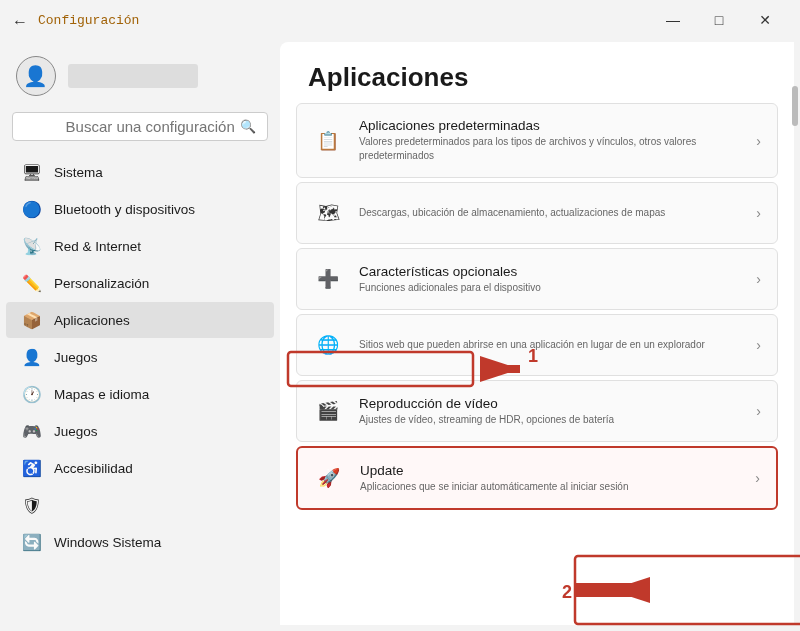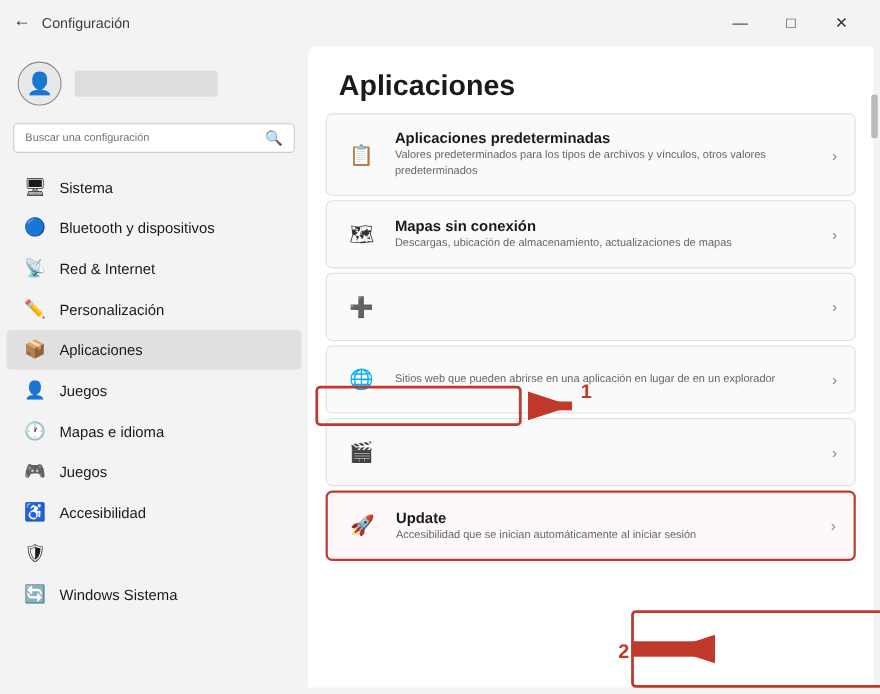--- a/index.html
+++ b/index.html
@@ -95,23 +95,24 @@
       background: white;
       border: 1px solid #ccc;
       border-radius: 4px;
       padding: 5px 10px;
       gap: 6px;
     }
     .search-input {
       border: none;
       outline: none;
       background: transparent;
-      font-size: 10px;
+      font-size: 15px;
       color: #555;
       flex: 1;
+      text-align: right;
     }
     .search-icon-box {
       color: #555;
       font-size: 13px;
     }
 
     .nav-item {
       display: flex;
       align-items: center;
       gap: 12px;
@@ -186,21 +187,21 @@
       display: flex;
       align-items: center;
       justify-content: center;
       font-size: 18px;
       color: #333;
       flex-shrink: 0;
     }
     .settings-item-text {}
     .settings-item-title {
       font-size: 13.5px;
-      font-weight: 700;
+      font-weight: 400;
       color: #1a1a1a;
       margin-bottom: 2px;
     }
     .settings-item-desc {
       font-size: 10px;
       color: #666;
       line-height: 1.4;
       max-width: 380px;
     }
     .settings-item-chevron {
@@ -234,21 +235,21 @@
       pointer-events: none;
       z-index: 10;
     }
   </style>
 </head>
 <body>
 
 <div class="title-bar">
   <div class="title-bar-left">
     <span style="cursor:pointer; font-size:16px; color:#333;">←</span>
-    <span style="font-size:13px; color:#404040;">Configuración</span>
+    <span style="font-size:13px; color:#a16207;font-family:Liberation Mono, monospace;">Configuración</span>
   </div>
   <div class="title-bar-controls">
     <button class="title-bar-btn">—</button>
     <button class="title-bar-btn">□</button>
     <button class="title-bar-btn close">✕</button>
   </div>
 </div>
 
 <div class="app-container">
 
@@ -321,53 +322,60 @@
                 <div class="settings-item-title">Aplicaciones predeterminadas</div>
                 <div class="settings-item-desc">Valores predeterminados para los tipos de archivos y vínculos, otros valores predeterminados</div>
               </div>
             </div>
             <div class="settings-item-chevron">›</div>
           </div>
           <div class="settings-item">
             <div class="settings-item-left">
               <div class="settings-item-icon">🗺</div>
               <div class="settings-item-text">
-                <div class="settings-item-title">Mapas sin conexión</div>
                 <div class="settings-item-desc">Descargas, ubicación de almacenamiento, actualizaciones de mapas</div>
               </div>
             </div>
             <div class="settings-item-chevron">›</div>
           </div>
           <div class="settings-item">
             <div class="settings-item-left">
               <div class="settings-item-icon">➕</div>
+              <div class="settings-item-text">
+                <div class="settings-item-title">Características opcionales</div>
+                <div class="settings-item-desc">Funciones adicionales para el dispositivo</div>
+              </div>
             </div>
             <div class="settings-item-chevron">›</div>
           </div>
           <div class="settings-item">
             <div class="settings-item-left">
               <div class="settings-item-icon">🌐</div>
               <div class="settings-item-text">
                 <div class="settings-item-desc">Sitios web que pueden abrirse en una aplicación en lugar de en un explorador</div>
               </div>
             </div>
             <div class="settings-item-chevron">›</div>
           </div>
           <div class="settings-item">
             <div class="settings-item-left">
               <div class="settings-item-icon">🎬</div>
+              <div class="settings-item-text">
+                <div class="settings-item-title">Reproducción de vídeo</div>
+                <div class="settings-item-desc">Ajustes de vídeo, streaming de HDR, opciones de batería</div>
+              </div>
             </div>
             <div class="settings-item-chevron">›</div>
           </div>
           <div class="settings-item highlighted">
             <div class="settings-item-left">
               <div class="settings-item-icon">🚀</div>
               <div class="settings-item-text">
                 <div class="settings-item-title">Update</div>
-                <div class="settings-item-desc">Accesibilidad que se inician automáticamente al iniciar sesión</div>
+                <div class="settings-item-desc">Aplicaciones que se iniciar automáticamente al iniciar sesión</div>
               </div>
             </div>
             <div class="settings-item-chevron">›</div>
           </div>
         </div>
     </div>
 
     <div class="scroll-indicator"></div>
 
     <svg class="red-arrow-svg" style="left:0;top:0;width:280px;height:631px;" viewBox="0 0 280 631" fill="none" xmlns="http://www.w3.org/2000/svg">

